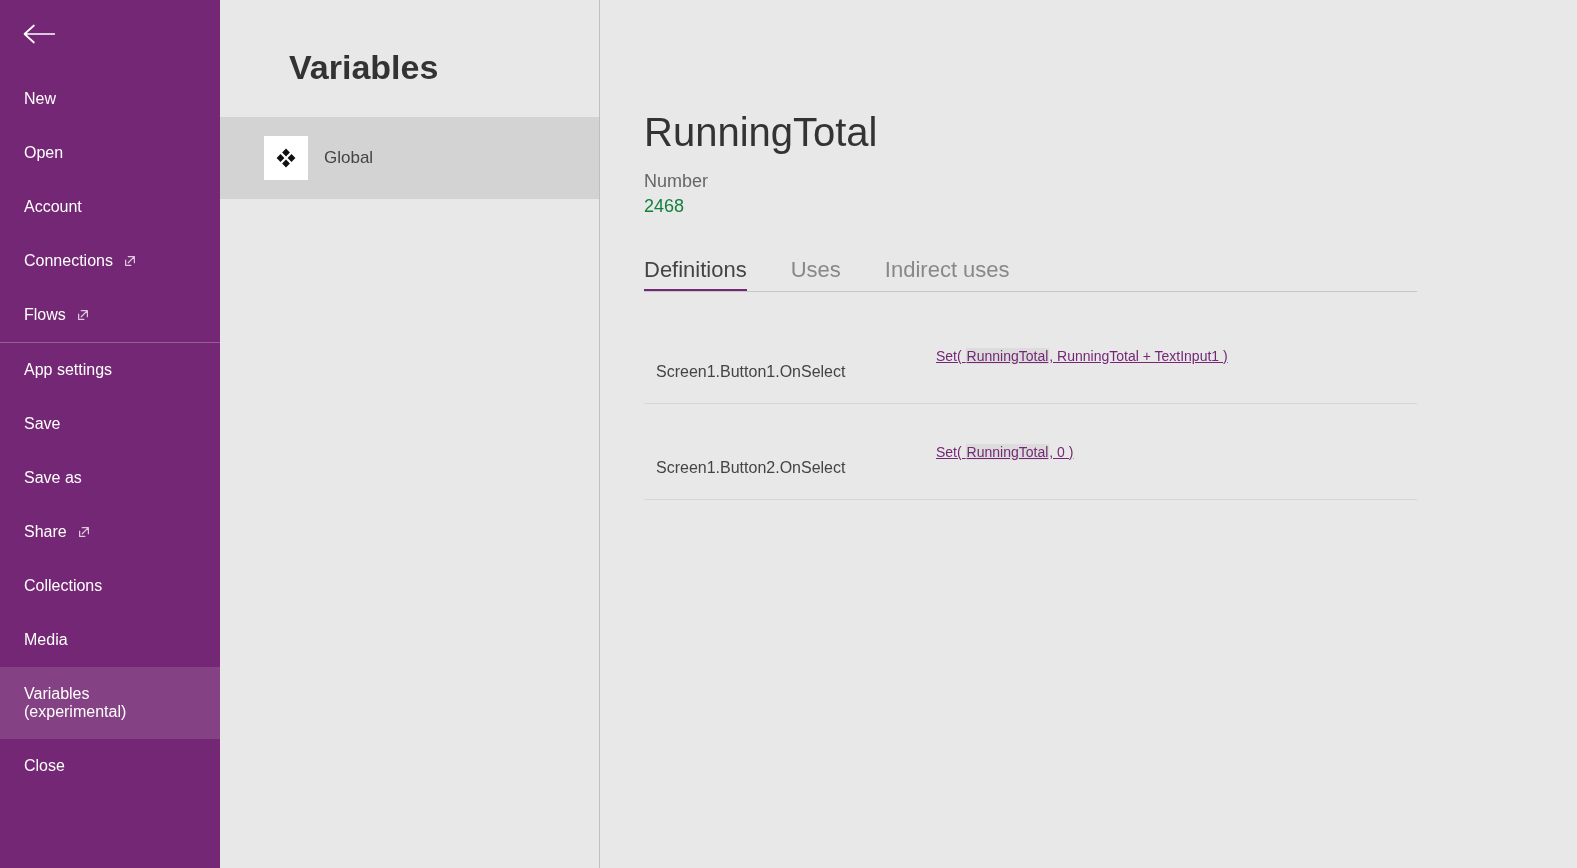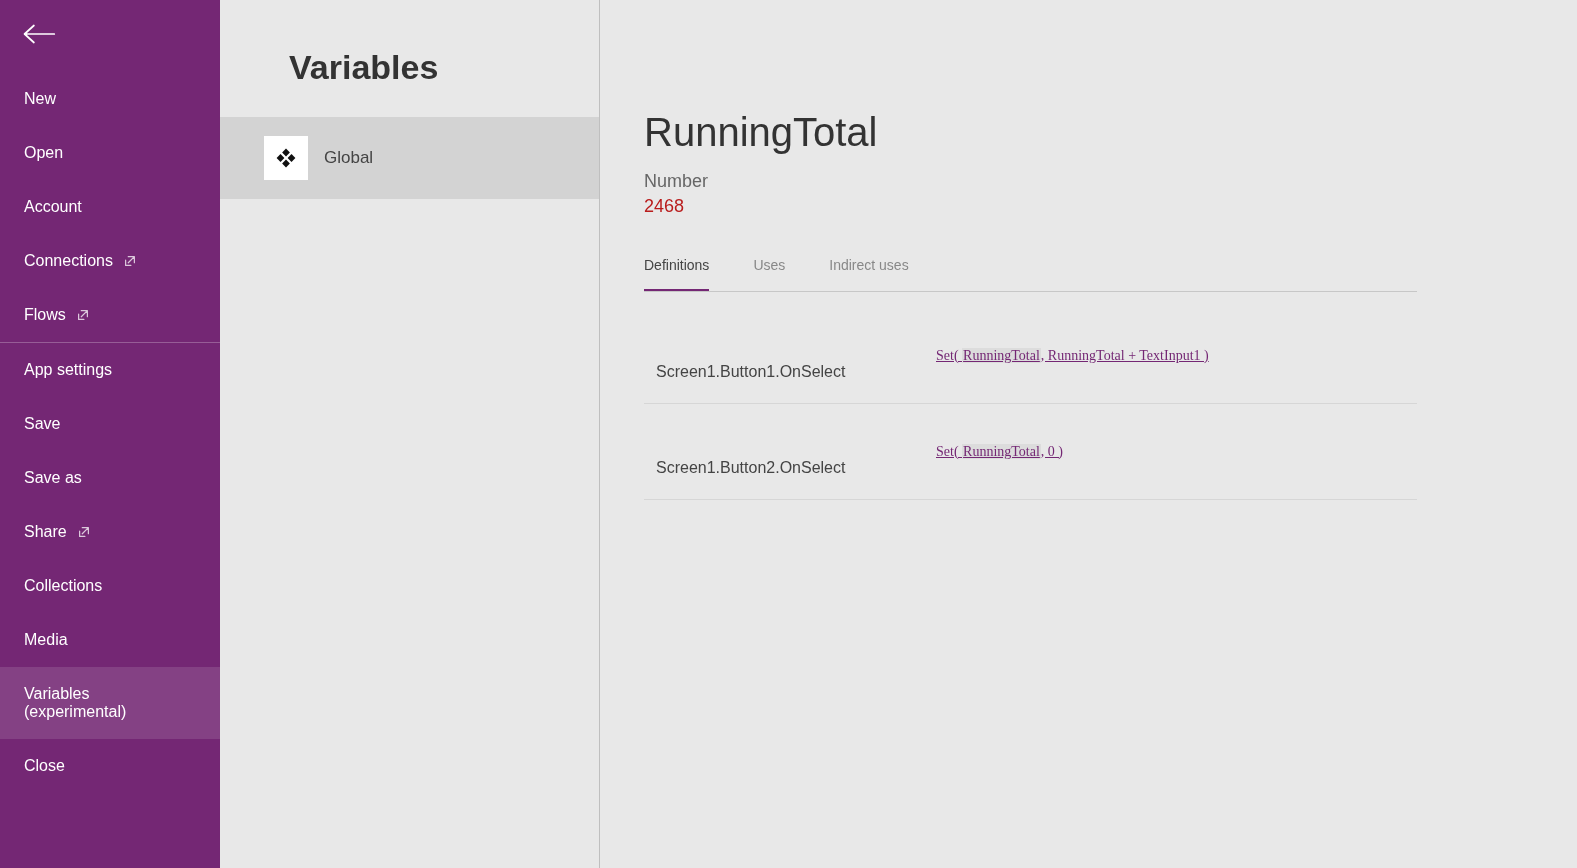--- a/index.html
+++ b/index.html
@@ -97,34 +97,34 @@
     font-weight: 300;
     color: #333;
   }
   .var-type {
     font-size: 18px;
     color: #666;
     margin-top: 16px;
   }
   .var-value {
     font-size: 18px;
-    color: #b91c1c;
+    color: #15803d;
     margin-top: 4px;
   }
   .tabs {
     margin-top: 40px;
     border-bottom: 1px solid #c7c7c7;
     display: flex;
     gap: 44px;
     padding-bottom: 0;
   }
   .tab {
-    font-size: 14px;
+    font-size: 22px;
     color: #888;
-    padding-bottom: 16px;
+    padding-bottom: 6px;
     cursor: pointer;
   }
   .tab.active {
     color: #444;
     border-bottom: 2px solid #742774;
   }
   .def-table { margin-top: 16px; }
   .def-row {
     display: flex;
     align-items: center;
@@ -135,21 +135,20 @@
     width: 280px;
     font-size: 16px;
     color: #444;
     margin-top: 33px;
   }
   .def-formula {
     color: #742774;
     font-size: 14px;
     text-decoration: underline;
     cursor: pointer;
-    font-family: Liberation Serif, serif;
   }
   .def-formula .hl {
     background: #dcdcdc;
     padding: 0 1px;
   }
 </style>
 </head>
 <body>
 
 <div class="app">

